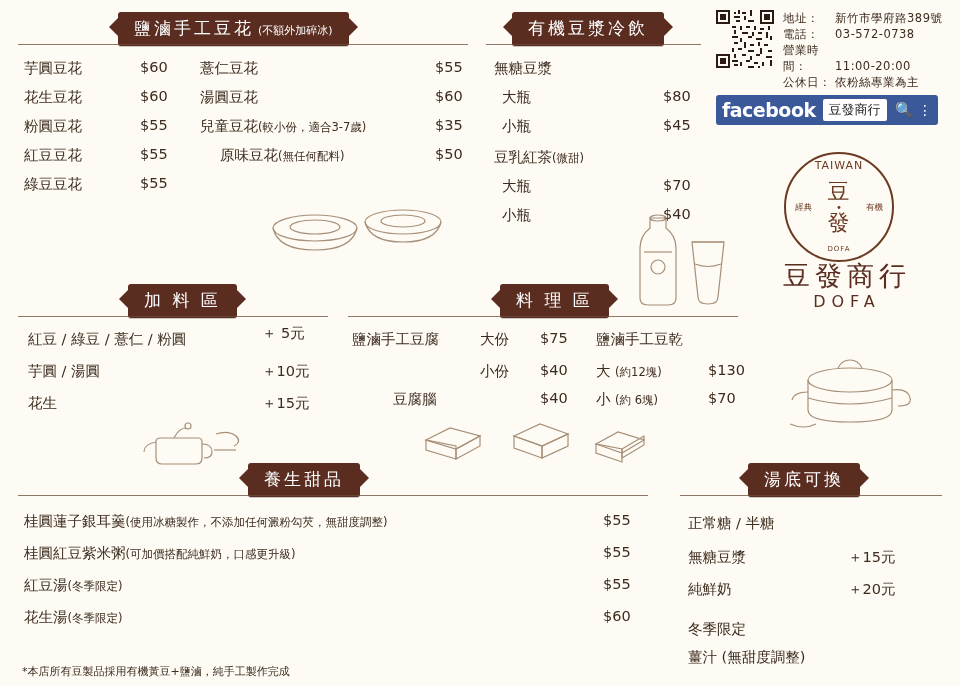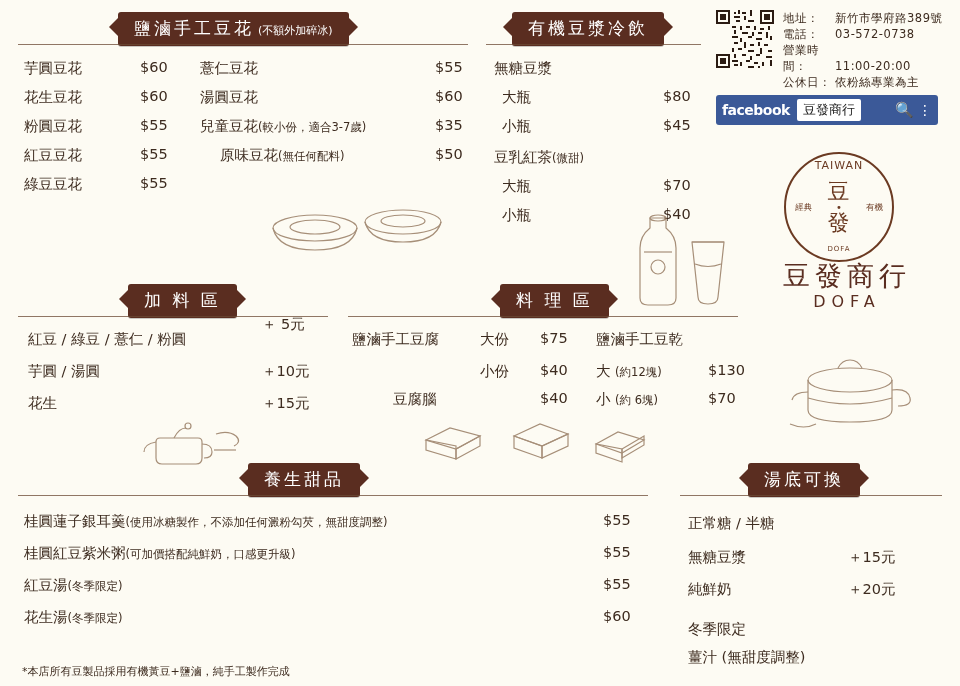--- a/index.html
+++ b/index.html
@@ -52,21 +52,21 @@
   .qr { position:absolute; left:716px; top:10px; width:58px; height:58px; }
   .qr svg { display:block; }
   .info { position:absolute; left:783px; top:10px; font-size:11.5px; line-height:16px; letter-spacing:.5px; }
   .info .lbl { display:inline-block; width:52px; }
 
   .fb {
     position:absolute; left:716px; top:95px; width:222px; height:30px;
     background:#3b5998; border-radius:3px;
     display:flex; align-items:center; padding:0 6px;
   }
-  .fb .fbword { color:#fff; font-size:14px; font-weight:bold; letter-spacing:-.5px; }
+  .fb .fbword { color:#fff; font-size:19px; font-weight:bold; letter-spacing:-.5px; }
   .fb .fbtag {
     background:#fff; color:#222; font-size:13px;
     margin-left:7px; padding:2px 6px; border-radius:2px;
   }
   .fb .fbsearch { color:#fff; margin-left:auto; font-size:15px; padding-right:4px;}
   .fb .fbdots { color:#fff; font-size:14px; letter-spacing:0; }
 
   
   .logo-stamp {
     position:absolute; left:784px; top:152px; width:110px; height:110px;
@@ -266,21 +266,21 @@
       <path d="M75 52 q13 5 26 0"></path>
     </g>
   </svg>
 
   <div class="ribbon" style="left:128px; top:284px;">
     <span>加 料 區</span>
   </div>
   <div class="rule" style="left:18px; top:316px; width:310px;"></div>
 
   <div class="row" style="left:28px; top:330px;">紅豆 / 綠豆 / 薏仁 / 粉圓</div>
-  <div class="price" style="left:262px; top:315px;">＋ 5元</div>
+  <div class="price" style="left:262px; top:324px;">＋ 5元</div>
   <div class="row" style="left:28px; top:362px;">芋圓 / 湯圓</div>
   <div class="price" style="left:262px; top:362px;">＋10元</div>
   <div class="row" style="left:28px; top:394px;">花生</div>
   <div class="price" style="left:262px; top:394px;">＋15元</div>
 
   <svg class="deco" style="left:130px; top:412px;" width="120" height="60" viewBox="0 0 120 60">
     <g fill="none" stroke="#8a6b50" stroke-width="1.2">
       <path d="M30 26 h38 q4 0 4 4 v16 q0 6 -6 6 h-34 q-6 0 -6 -6 v-16 q0 -4 4 -4z"></path>
       <path d="M26 30 q-12 2 -12 10"></path>
       <path d="M72 32 q10 0 10 8 q0 6 -8 6"></path>

